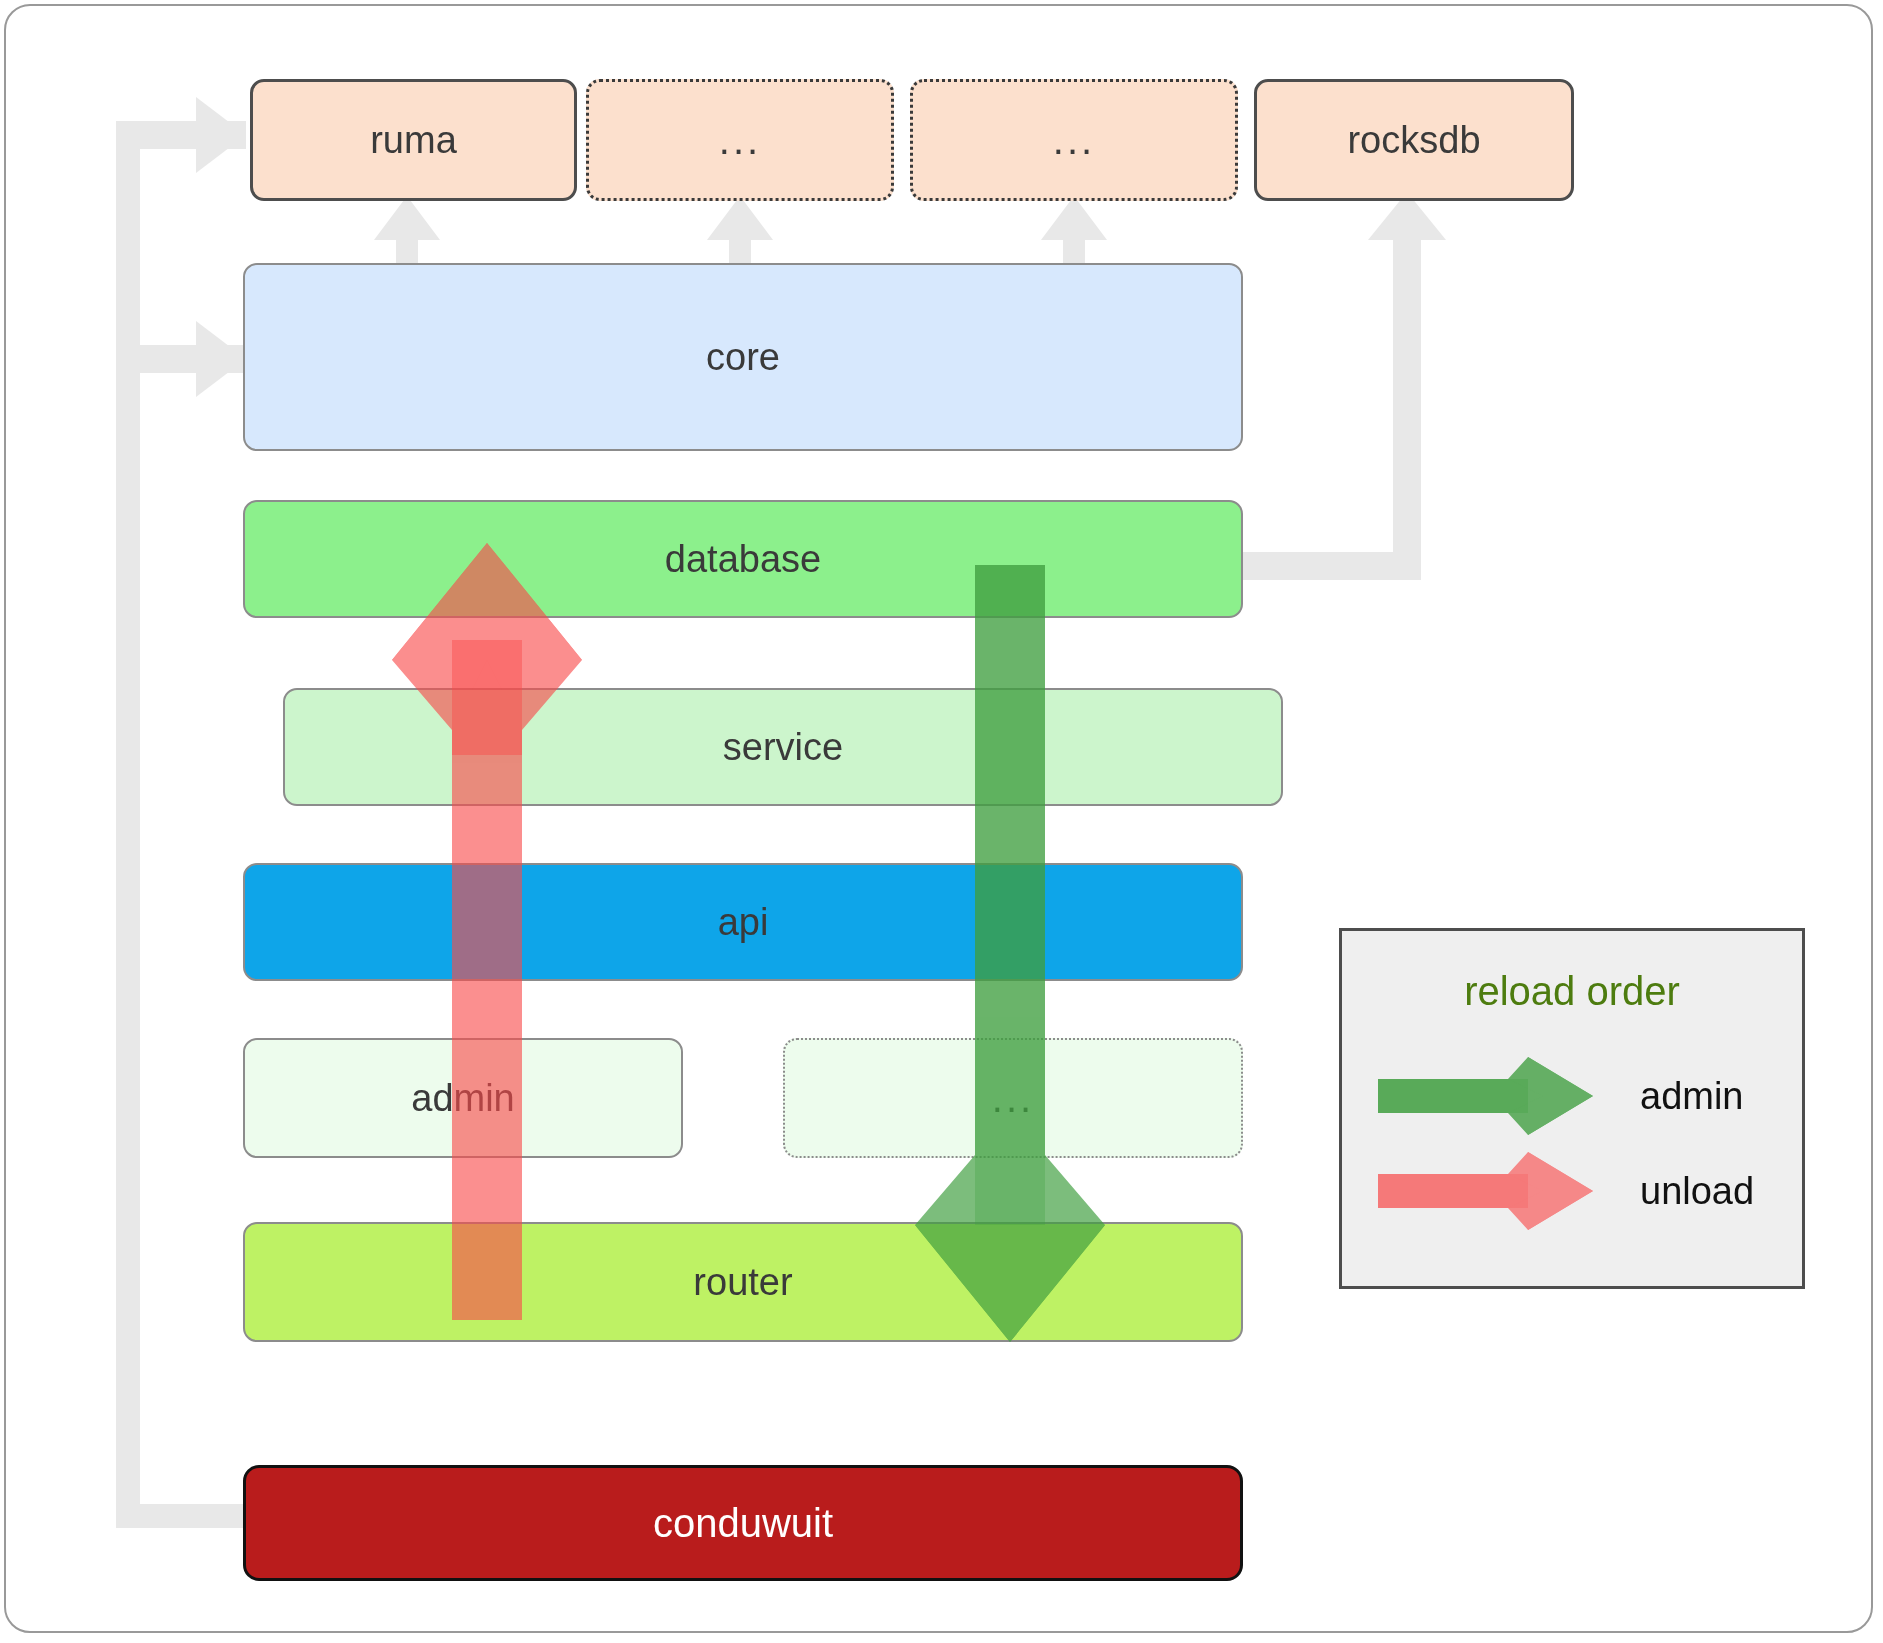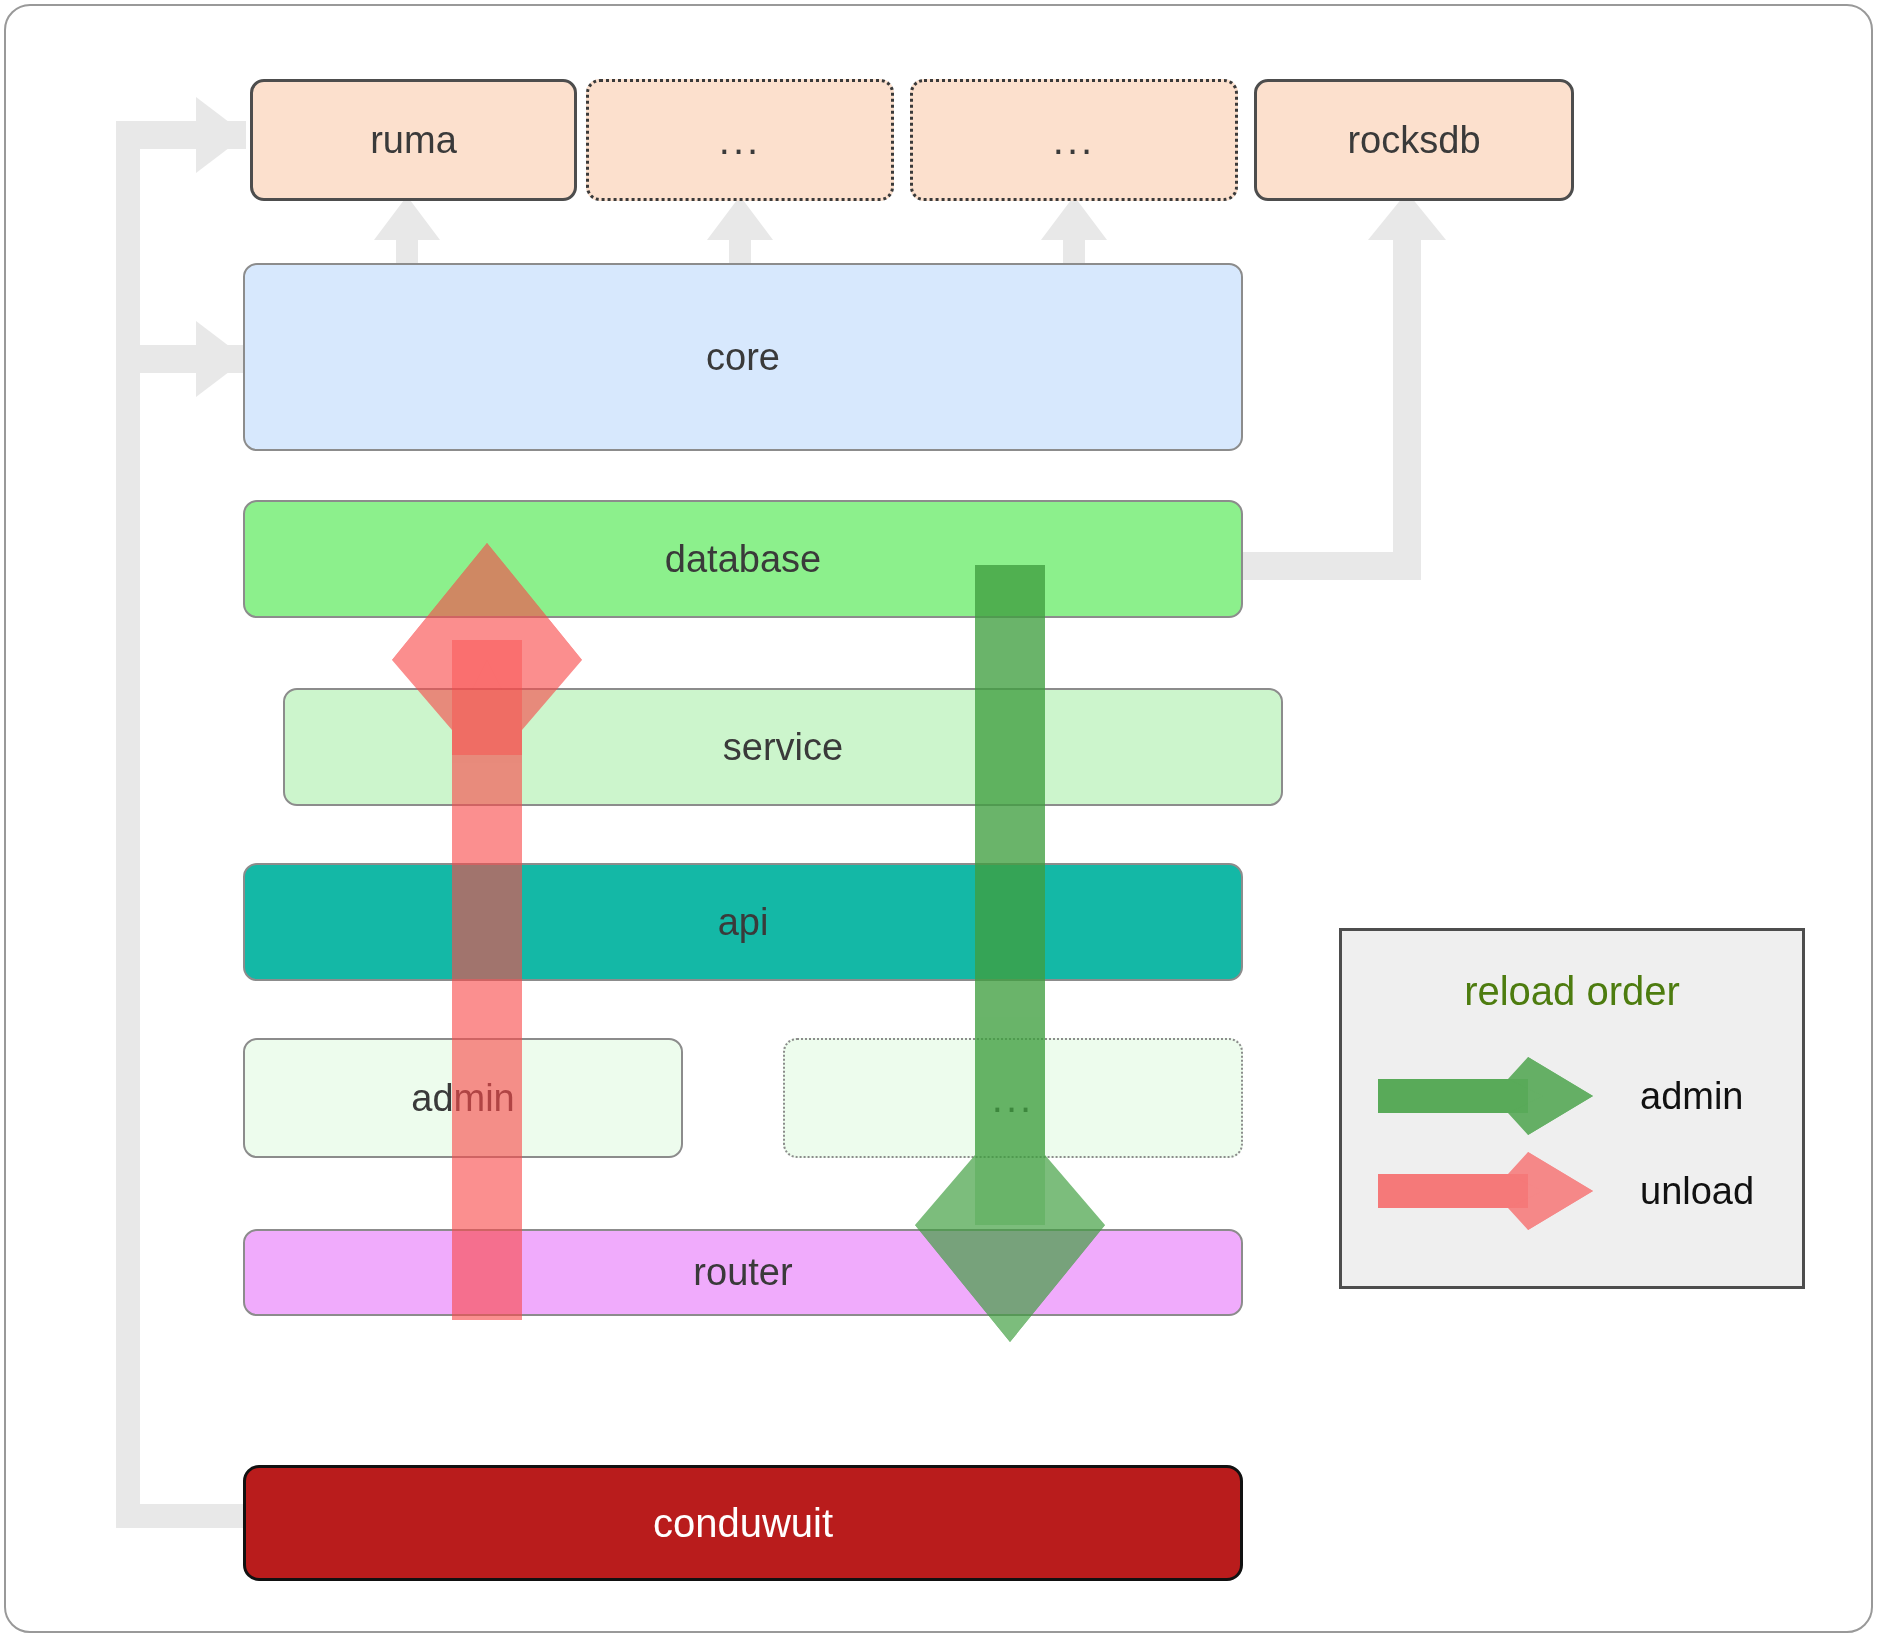--- a/index.html
+++ b/index.html
@@ -52,25 +52,25 @@
   
   .layer {
     border: 2px solid #8c8c8c;
     left: 243px;
     width: 1000px;
     font-size: 38px;
   }
   .core   { background: #d7e8fd; top: 263px;  height: 188px; }
   .database { background: #8cf08c; top: 500px; height: 118px; }
   .service  { background: #ccf5cc; top: 688px; height: 118px; margin-left: 40px; }
-  .api      { background: #14b8a6; top: 863px; height: 118px; }
+  .api      { background: #0ea5e9; top: 863px; height: 118px; }
   .adminbox { background: #edfced; top: 1038px; height: 120px; left:243px; width: 440px; }
   .dotsbox  { background: #edfced; top: 1038px; height: 120px; left:783px; width: 460px;
               border: 2px dotted #8c8c8c; font-size: 40px; letter-spacing: 3px; }
-  .router   { background: #f0abfc; top: 1222px; height: 87px; margin-top: 7px; }
+  .router   { background: #bef264; top: 1222px; height: 120px; }
   .conduwuit {
     background: #b91c1c;
     border: 3px solid #111111;
     color: #ffffff;
     top: 1465px;
     left: 243px;
     width: 1000px;
     height: 116px;
     font-size: 40px;
     border-radius: 16px;

